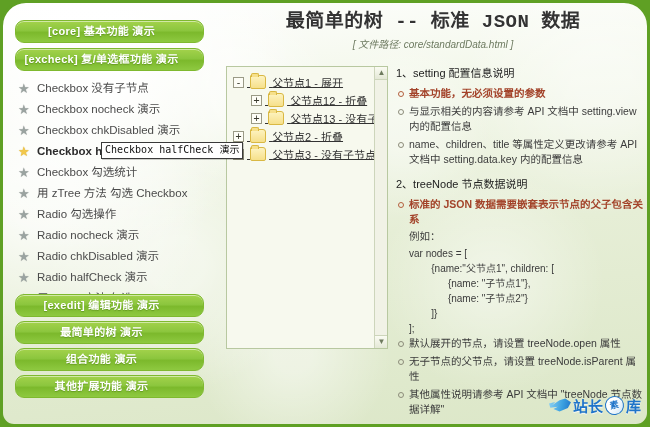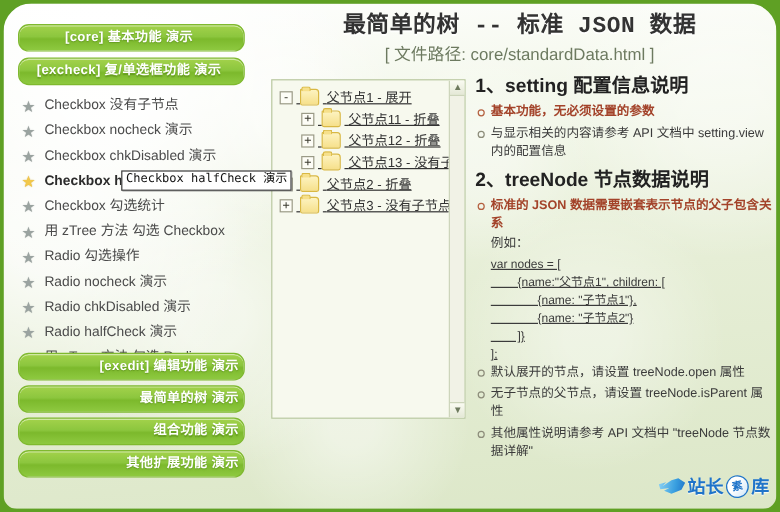--- a/index.html
+++ b/index.html
@@ -27,21 +27,21 @@
     border-radius:26px 26px 14px 14px;
   }
 
   
   #sidebar{
     position:absolute;left:0;top:0;width:213px;height:421px;
     box-sizing:border-box;padding:17px 12px 0 12px;
   }
   .navbtn{
     display:block;width:100%;box-sizing:border-box;
-    margin:0 0 4px 0;padding:3px 4px 4px 0;
+    margin:0 0 4px 0;padding:3px 16px 4px 0;
     text-align:center;border-radius:9px;
     background:linear-gradient(180deg,#a3d24b 0%,#8cc63e 45%,#7cb92c 55%,#8ec940 100%);
     border:1px solid #7fb92f;
     box-shadow:inset 0 1px 0 rgba(255,255,255,.5);
     color:#ffffff;font-size:11px;font-weight:bold;
     text-shadow:0 1px 1px rgba(80,130,20,.6);
     letter-spacing:.3px;cursor:pointer;line-height:14px;
   }
   .navbtn:first-child{margin-bottom:5px;}
 
@@ -53,42 +53,42 @@
   }
   #navlist li .star{
     position:absolute;left:3px;top:4px;width:13px;height:13px;
     font-size:13px;line-height:13px;color:#9aa3a0;
     text-shadow:0 0 1px rgba(0,0,0,.25);
   }
   #navlist li.cur{font-weight:bold;color:#2c2c2c;}
   #navlist li.cur .star{color:#f2c84b;text-shadow:0 0 1px #c99a16;}
 
   #bottomnav{position:absolute;left:12px;bottom:22px;width:189px;}
-  #bottomnav .navbtn{margin-bottom:4px;text-align:right;}
+  #bottomnav .navbtn{margin-bottom:4px;}
 
   
   #tooltip{
     position:absolute;left:98px;top:139px;z-index:40;
     background:#ffffff;border:1px solid #3a3a3a;
     font-family:"DejaVu Sans Mono","Liberation Mono",monospace;
     font-size:10px;line-height:12px;color:#111;
     padding:1px 3px 2px 3px;white-space:nowrap;
     box-shadow:1px 1px 0 rgba(0,0,0,.18);
   }
 
   
   #header{position:absolute;left:213px;top:6px;width:434px;text-align:center;}
   #title{
     font-size:19px;font-weight:bold;color:#333333;
     letter-spacing:.5px;line-height:26px;
     text-shadow:0 1px 0 rgba(255,255,255,.8);
     font-family:Liberation Mono, monospace;
   }
   #subtitle{
-    margin-top:3px;font-size:14px;color:#6d7a60;line-height:14px;
+    margin-top:3px;font-size:10px;color:#6d7a60;line-height:14px;font-style:italic;
   }
 
   
   #treepanel{
     position:absolute;left:223px;top:63px;width:162px;height:283px;
     box-sizing:border-box;background:#f7f9ee;
     border:1px solid #b8c8a0;overflow:hidden;
   }
   #treebody{
     position:absolute;left:0;top:0;right:13px;bottom:0;
@@ -132,37 +132,37 @@
     border-bottom:1px solid #cdd5bb;box-sizing:border-box;cursor:pointer;
   }
   #tscroll .arr.dn{position:absolute;bottom:0;border-bottom:none;border-top:1px solid #cdd5bb;}
 
   
   #content{
     position:absolute;left:393px;top:62px;width:250px;
     font-size:10.5px;color:#3b3b3b;line-height:15px;
   }
   .sec-h{
-    font-size:16px;font-weight:bold;color:#222;
+    font-size:11px;font-weight:normal;color:#222;
     margin:0 0 5px 0;line-height:16px;
   }
   #content ul{margin:0 0 9px 0;padding:0;list-style:none;}
   #content li{
     position:relative;padding-left:13px;margin-bottom:3px;line-height:15px;
   }
   #content li:before{
     content:"";position:absolute;left:2px;top:5px;
     width:4px;height:4px;border-radius:50%;
     border:1px solid #8c8c7a;background:transparent;
   }
   #content li.hl{color:#a3432a;font-weight:bold;}
   #content li.hl:before{border-color:#b4603f;}
   .code{
     margin:2px 0 0 0;font-size:10px;line-height:15px;color:#3b3b3b;
-    white-space:pre;font-family:"Liberation Sans","DejaVu Sans",sans-serif;text-decoration:underline;
+    white-space:pre;font-family:"Liberation Sans","DejaVu Sans",sans-serif;
   }
 
   
   #wm{
     position:absolute;right:6px;bottom:6px;height:26px;
     display:flex;align-items:center;gap:2px;
     font-size:15px;font-weight:bold;color:#1f74c9;
     text-shadow:0 1px 1px rgba(255,255,255,.9);
     font-family:Liberation Serif, serif;
   }
@@ -253,25 +253,20 @@
 
   <div id="treepanel">
     <div id="treebody">
 
       <div class="tnode">
         <span class="switch">-</span>
         <span class="folder"></span>
         <span class="tlabel">父节点1 - 展开</span>
       </div>
 
-      <div class="tnode lv2">
-        <span class="switch">+</span>
-        <span class="folder"></span>
-        <span class="tlabel">父节点11 - 折叠</span>
-      </div>
 
       <div class="tnode lv2">
         <span class="switch">+</span>
         <span class="folder"></span>
         <span class="tlabel">父节点12 - 折叠</span>
       </div>
 
       <div class="tnode lv2">
         <span class="switch">+</span>
         <span class="folder"></span>
@@ -297,20 +292,21 @@
       <div class="arr dn">▼</div>
     </div>
   </div>
 
   <div id="content">
 
     <div class="sec-h">1、setting 配置信息说明</div>
     <ul>
       <li class="hl">基本功能，无必须设置的参数</li>
       <li>与显示相关的内容请参考 API 文档中 setting.view 内的配置信息</li>
+      <li>name、children、title 等属性定义更改请参考 API 文档中 setting.data.key 内的配置信息</li>
     </ul>
 
     <div class="sec-h">2、treeNode 节点数据说明</div>
     <ul>
       <li class="hl">标准的 JSON 数据需要嵌套表示节点的父子包含关系</li>
     </ul>
     <div style="padding-left:13px;margin-top:-7px;">
       <div>例如：</div>
       <div class="code">var nodes = [
         {name:"父节点1", children: [

